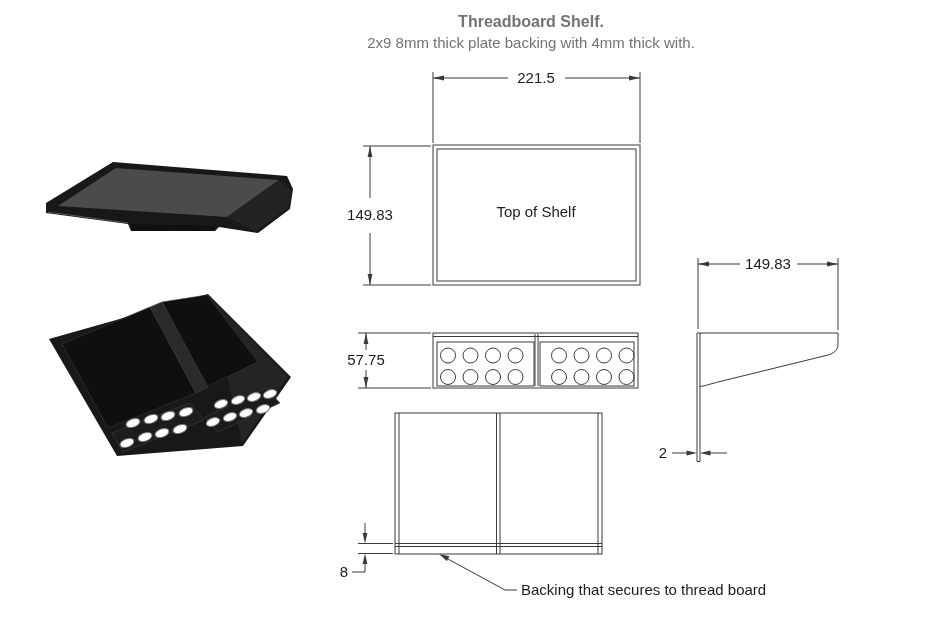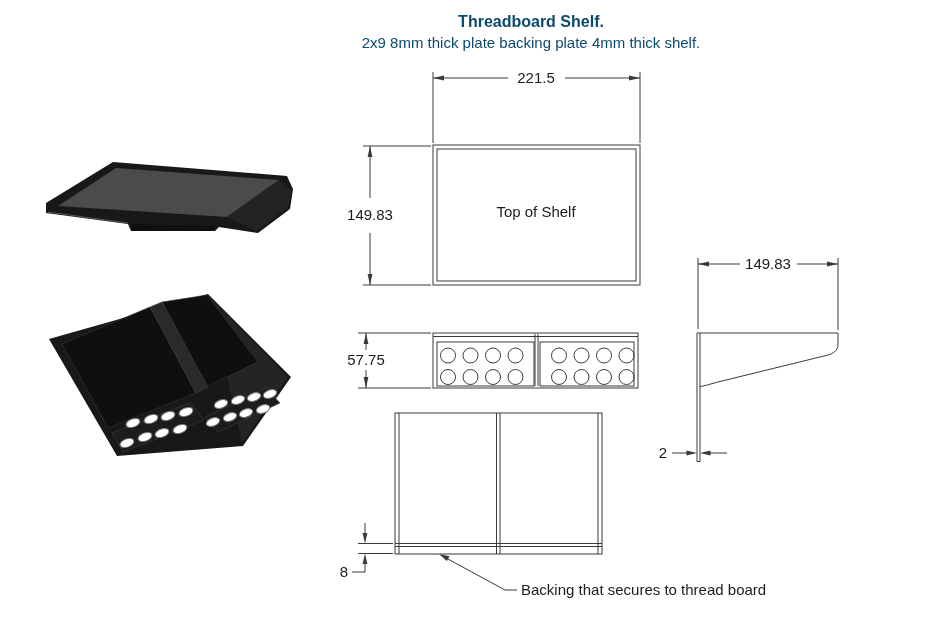--- a/index.html
+++ b/index.html
@@ -1,32 +1,32 @@
 <!DOCTYPE html>
 <html><head>
 <meta charset="utf-8">
 <style>
   html,body{margin:0;padding:0;}
   body{
     width:939px;height:625px;position:relative;background:#ffffff;
     font-family:"Liberation Sans", sans-serif;overflow:hidden;
   }
-  .title-block{position:absolute;left:531px;transform:translateX(-50%);white-space:nowrap;color:#0c4a6e;text-align:right;}
+  .title-block{position:absolute;left:531px;transform:translateX(-50%);white-space:nowrap;color:#737373;text-align:right;}
   #title-heading{top:13px;font-size:16px;font-weight:bold;}
   #title-subtitle{top:34px;font-size:15px;}
   svg{position:absolute;left:0;top:0;}
   .dimtext{font-size:15px;fill:#1c1c1c;}
   .thin{stroke:#3a3a3a;stroke-width:1;fill:none;}
   .arrow{fill:#3a3a3a;stroke:none;}
 </style>
 </head>
 <body>
 
 <div class="title-block" id="title-heading">Threadboard Shelf.</div>
-<div class="title-block" id="title-subtitle">2x9 8mm thick plate backing plate 4mm thick shelf.</div>
+<div class="title-block" id="title-subtitle">2x9 8mm thick plate backing with 4mm thick with.</div>
 
 <svg width="939" height="625" viewBox="0 0 939 625">
 
   <g>
     <polygon points="46,203 113,162 287,176 293,189 290,209 258,233 219,227 215,231 131,231 128,224 46,213" fill="#181818"></polygon>
     <polygon points="58,206 116,168 279,180 227,217" fill="#4b4b4b"></polygon>
     <polygon points="227,217 279,180 291,190 288,208 256,231" fill="#232323"></polygon>
     <line x1="48" y1="212" x2="128" y2="223" stroke="#555555" stroke-width="1"></line>
     <polygon points="131,224 215,226 215,231 131,231" fill="#101010"></polygon>
   </g>

